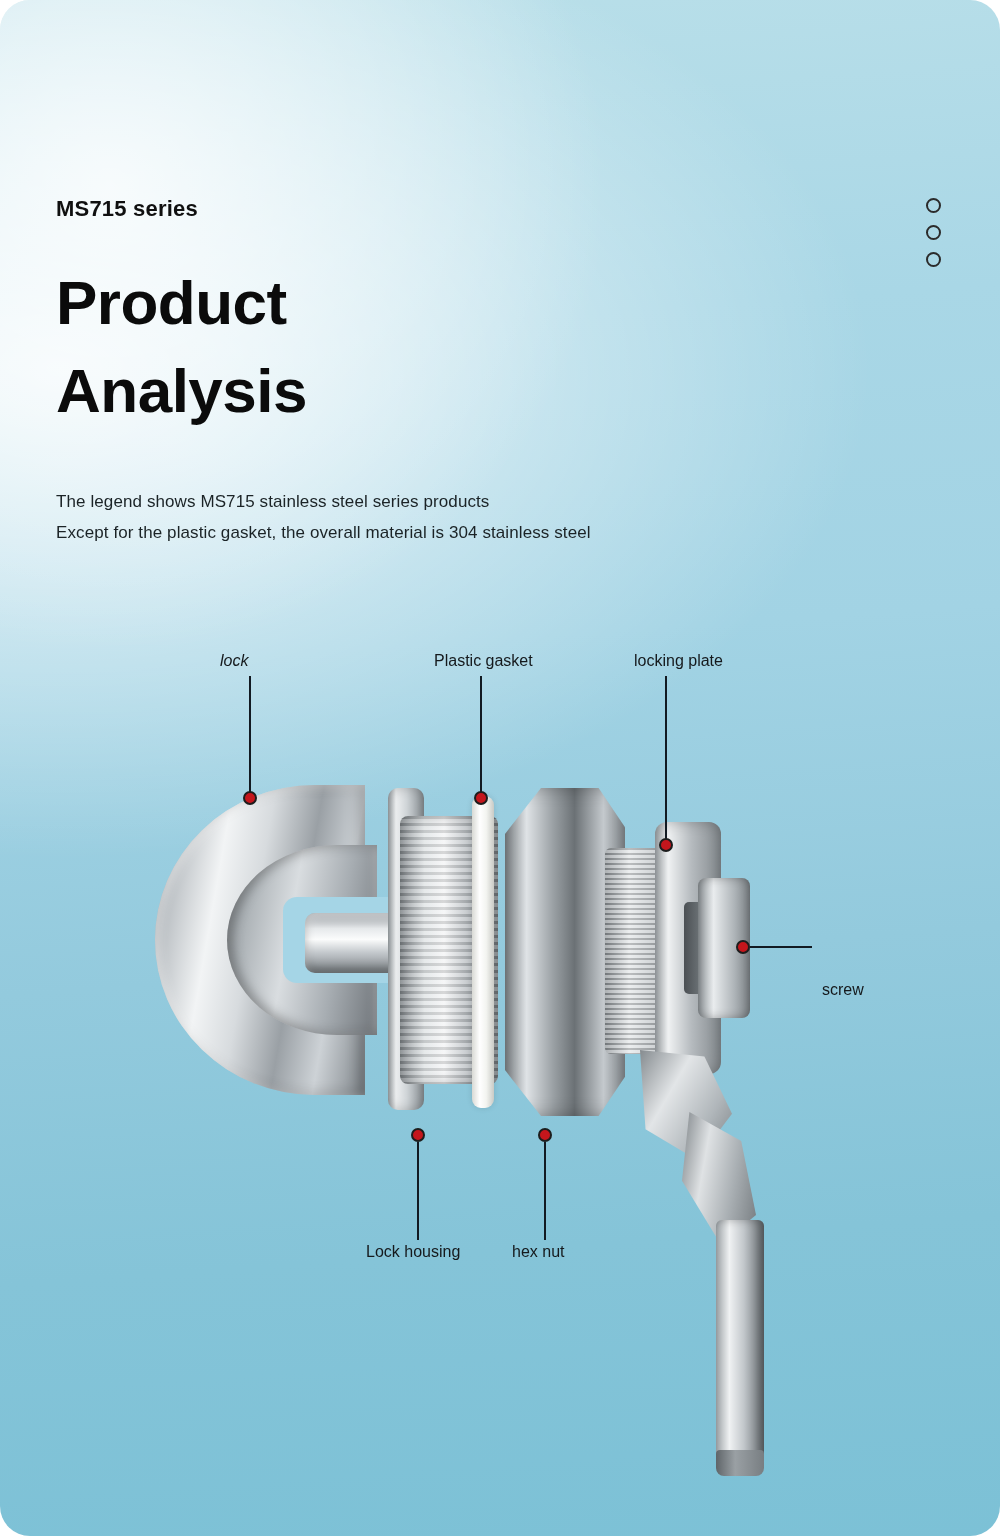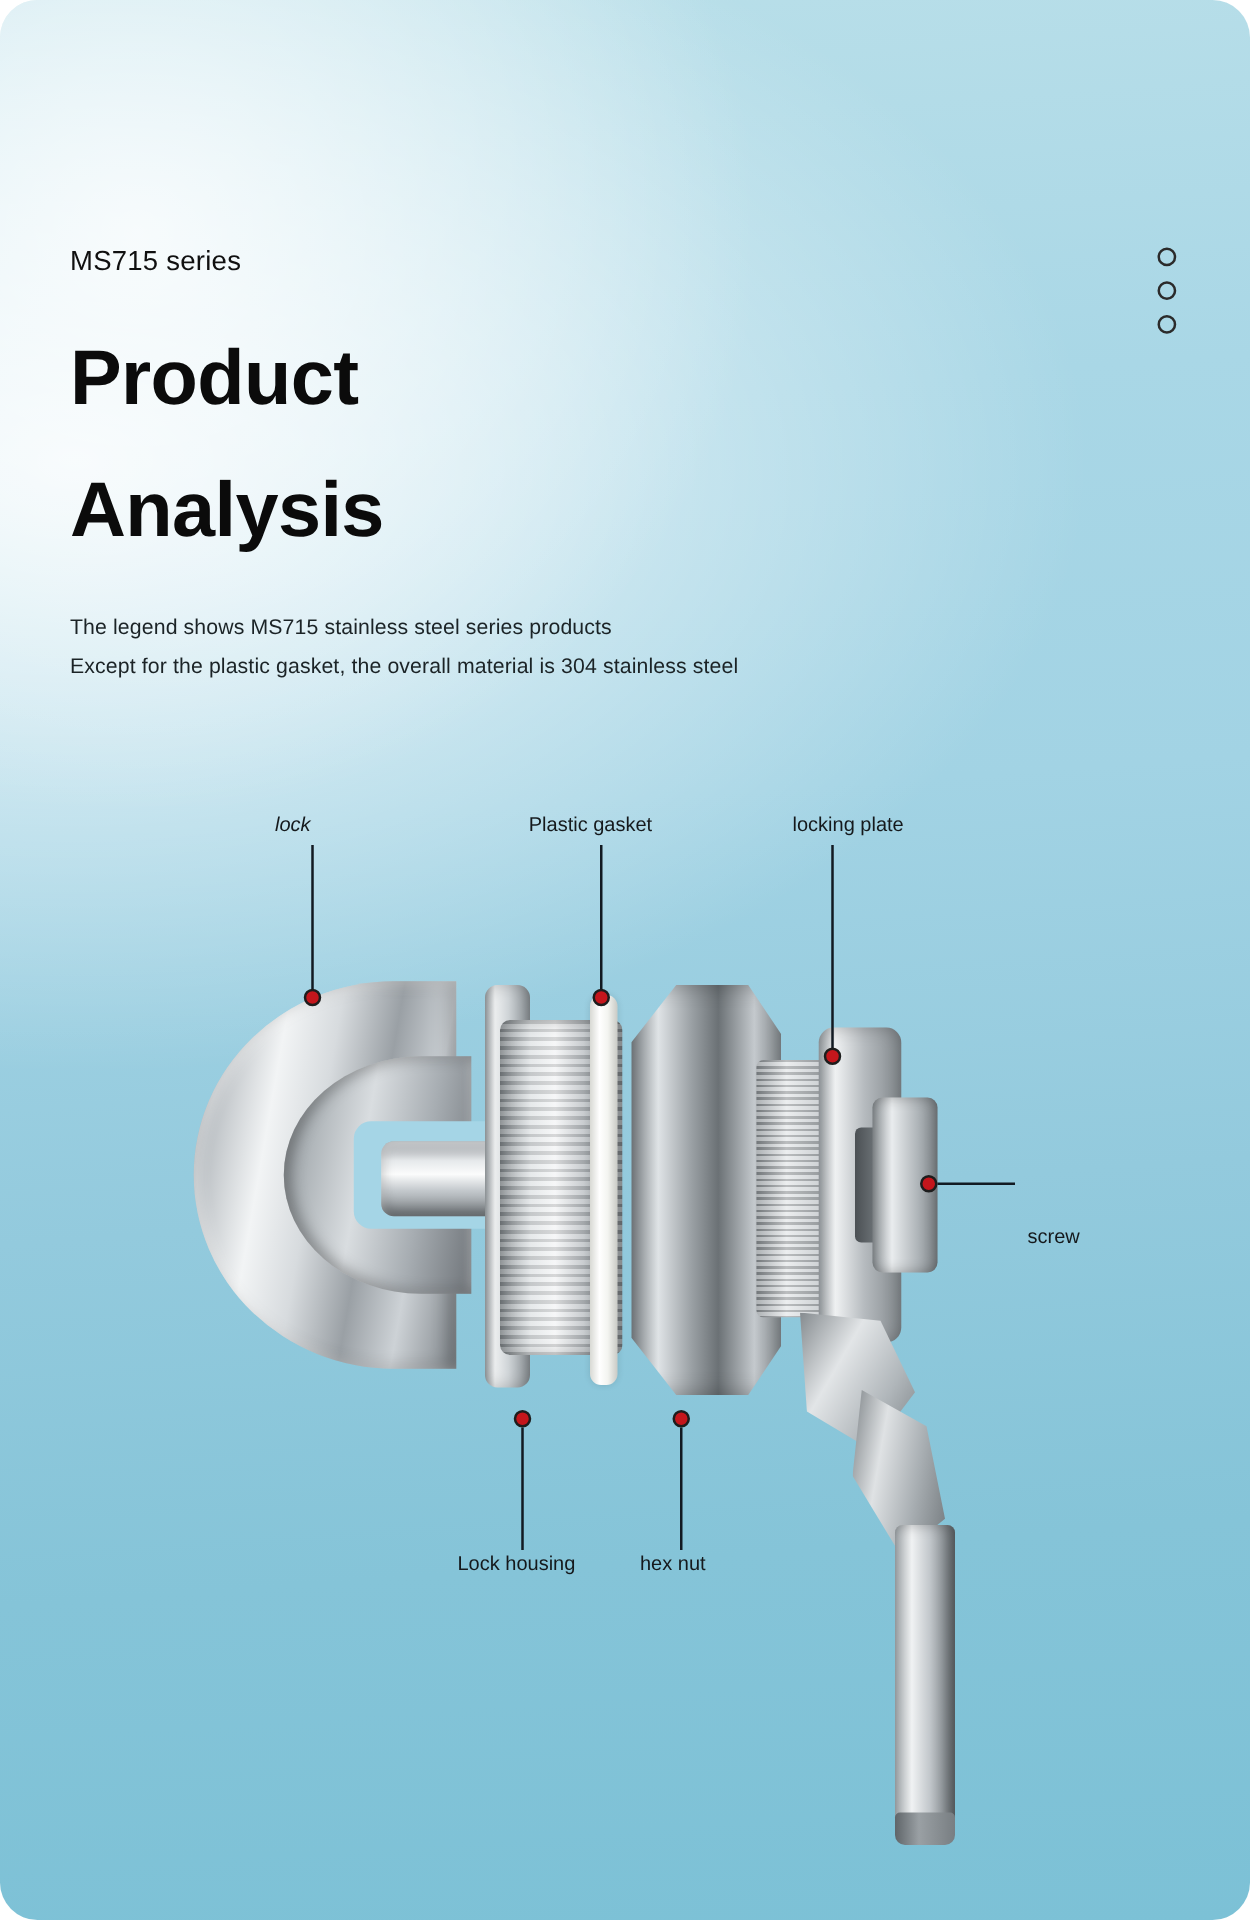--- a/index.html
+++ b/index.html
@@ -23,29 +23,29 @@
       linear-gradient(176deg,#b9dfe9 0%, #a9d7e6 22%, #a2d3e4 42%, #93cadd 62%, #85c4d8 80%, #7cc1d6 100%);
   }
   .panel-sheen{
     position:absolute;left:-10%;top:-4%;width:70%;height:46%;
     background:radial-gradient(ellipse at 30% 35%, rgba(255,255,255,.78) 0%, rgba(255,255,255,.30) 45%, rgba(255,255,255,0) 72%);
     pointer-events:none;
   }
   
   .eyebrow{
     position:absolute;left:56px;top:196px;
-    font-size:22px;font-weight:normal;color:#101010;letter-spacing:.2px;
+    font-size:22px;font-weight:bold;color:#101010;letter-spacing:.2px;
   }
   .title{
     position:absolute;left:56px;
     font-size:62px;font-weight:bold;color:#0b0b0b;
     letter-spacing:-.5px;line-height:1;
   }
   .title.l1{top:272px;}
-  .title.l2{top:378px;}
+  .title.l2{top:360px;}
   .subline{
     position:absolute;left:56px;
     font-size:17px;color:#1b2326;letter-spacing:.1px;
   }
   .subline.s1{top:492px;}
   .subline.s2{top:523px;}
   
   .deco-dots{position:absolute;left:926px;top:198px;width:20px;}
   .deco-dots .ring{
     width:11px;height:11px;border:2px solid #2b2b2b;border-radius:50%;
@@ -214,21 +214,21 @@
         <div class="cam-b"></div>
         <div class="cam-c"></div>
         <div class="cam-tip"></div>
       </div>
     </div>
 
     <div class="clabel" style="left:220px;top:652px;font-style:italic;">lock</div>
     <div class="lead v" style="left:249px;top:676px;height:122px;"></div>
     <div class="dot" style="left:243px;top:791px;"></div>
 
-    <div class="clabel" style="left:423px;top:652px;">Plastic gasket</div>
+    <div class="clabel" style="left:434px;top:652px;">Plastic gasket</div>
     <div class="lead v" style="left:480px;top:676px;height:122px;"></div>
     <div class="dot" style="left:474px;top:791px;"></div>
 
     <div class="clabel" style="left:634px;top:652px;">locking plate</div>
     <div class="lead v" style="left:665px;top:676px;height:169px;"></div>
     <div class="dot" style="left:659px;top:838px;"></div>
 
     <div class="dot" style="left:736px;top:940px;"></div>
     <div class="lead h" style="left:750px;top:946px;width:62px;"></div>
     <div class="clabel" style="left:822px;top:937px;margin-top:44px;">screw</div>

